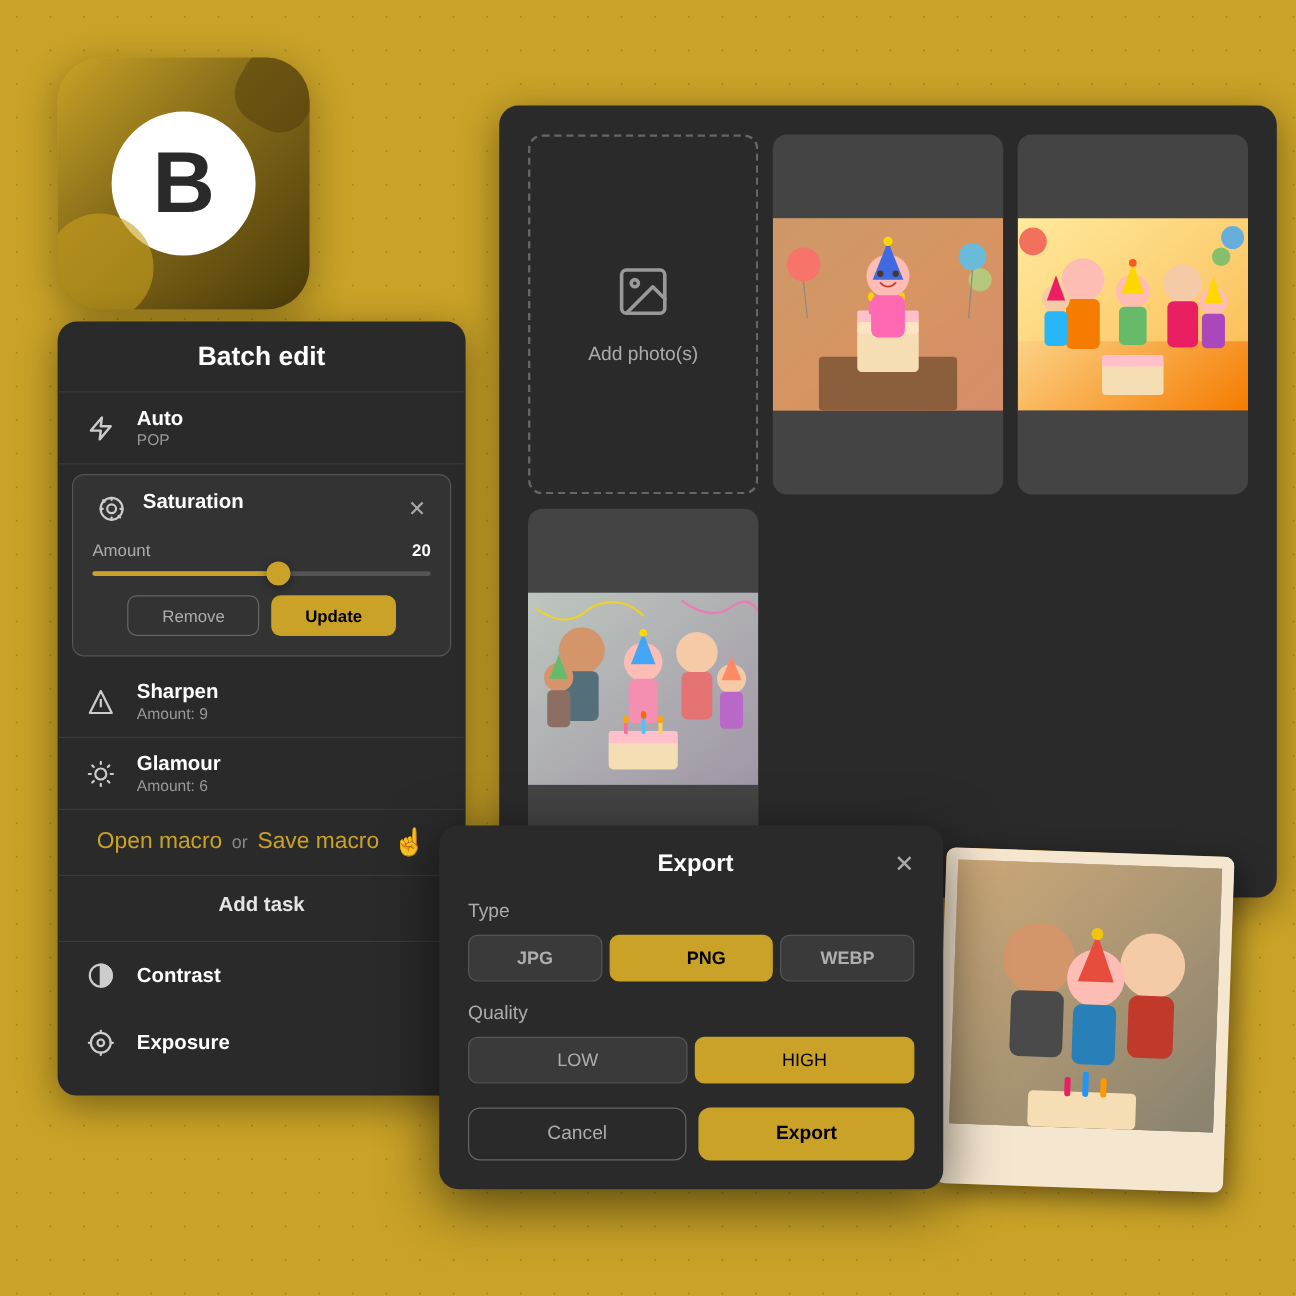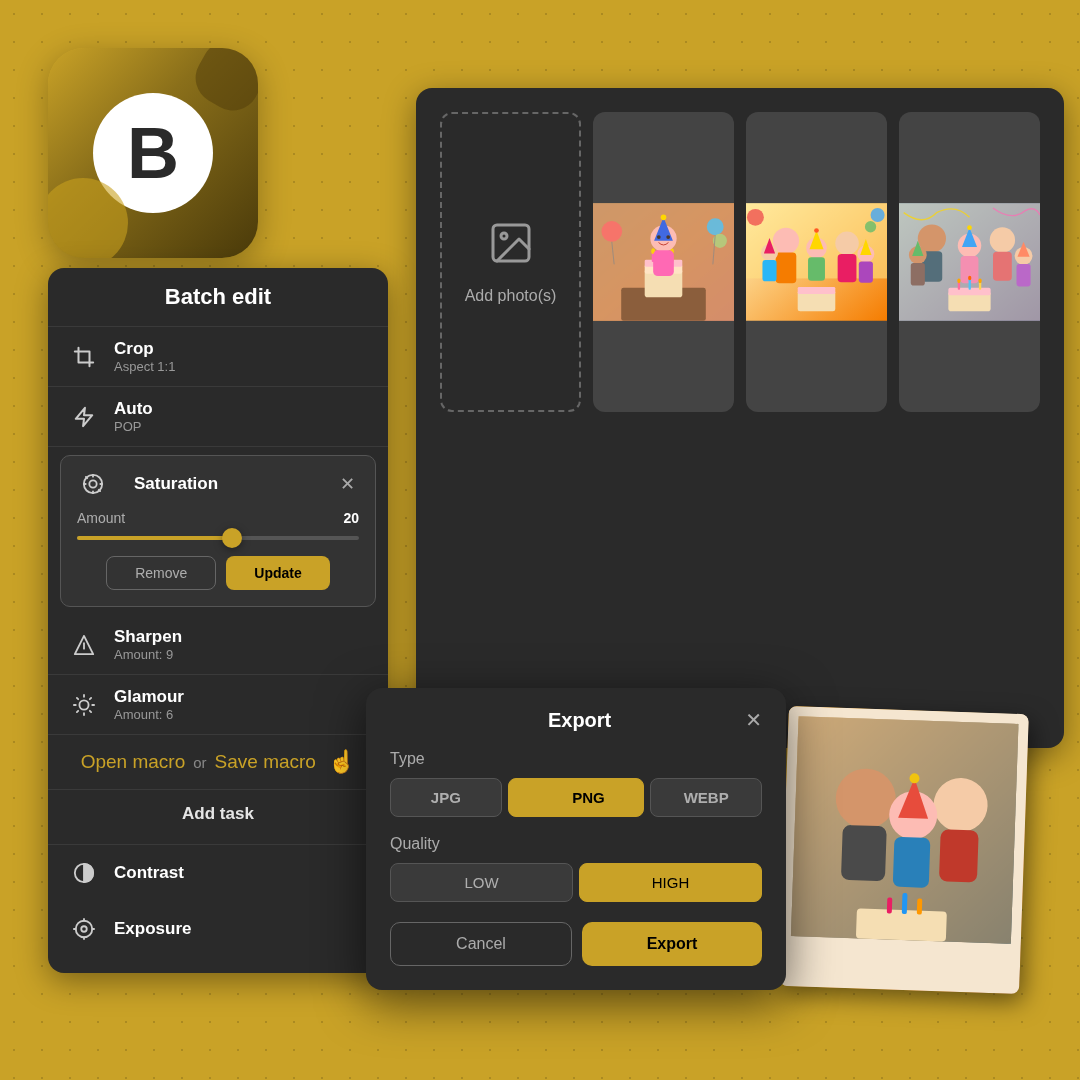--- a/index.html
+++ b/index.html
@@ -118,22 +118,21 @@
       background: #333;
     }
     .sat-header {
       display: flex;
       align-items: center;
       justify-content: space-between;
       margin-bottom: 10px;
     }
     .sat-title-row {
       display: flex;
-      align-items: center;
-      gap: 25px;
+      gap: 10px;
     }
     .sat-title {
       color: #ffffff;
       font-size: 17px;
       font-weight: 600;
     }
     .close-btn {
       color: #aaa;
       font-size: 18px;
       cursor: pointer;
@@ -246,21 +245,21 @@
       width: 648px;
       height: 660px;
       background: #2a2a2a;
       border-radius: 16px;
       padding: 24px;
       box-shadow: 0 8px 32px rgba(0,0,0,0.4);
     }
 
     .photos-grid {
       display: grid;
-      grid-template-columns: 1fr 1fr 1fr 1fr;
+      grid-template-columns: 1fr 1fr 1fr;
       grid-template-rows: 1fr 1fr;
       gap: 12px;
       height: 100%;
     }
 
     .photo-slot-add {
       border: 2.5px dashed #666;
       border-radius: 12px;
       display: flex;
       flex-direction: column;
@@ -437,32 +436,20 @@
     <div class="icon-sunflower"></div>
     <div class="icon-patch"></div>
     <div class="app-icon-circle">
       <span class="app-icon-letter">B</span>
     </div>
   </div>
 
   <div class="left-panel">
     <div class="panel-title">Batch edit</div>
 
-    <div class="task-item">
-      <div class="task-icon">
-        <svg width="22" height="22" viewBox="0 0 24 24" fill="none" stroke="currentColor" stroke-width="2.2" stroke-linecap="round" stroke-linejoin="round">
-          <polyline points="6 2 6 18 22 18"></polyline>
-          <polyline points="2 6 18 6 18 22"></polyline>
-        </svg>
-      </div>
-      <div class="task-info">
-        <div class="task-name">Crop</div>
-        <div class="task-sub">Aspect 1:1</div>
-      </div>
-    </div>
 
     <div class="task-item">
       <div class="task-icon">
         <svg width="22" height="22" viewBox="0 0 24 24" fill="none" stroke="currentColor" stroke-width="2.2" stroke-linecap="round" stroke-linejoin="round">
           <polygon points="13 2 3 14 12 14 11 22 21 10 12 10 13 2"></polygon>
         </svg>
       </div>
       <div class="task-info">
         <div class="task-name">Auto</div>
         <div class="task-sub">POP</div>

